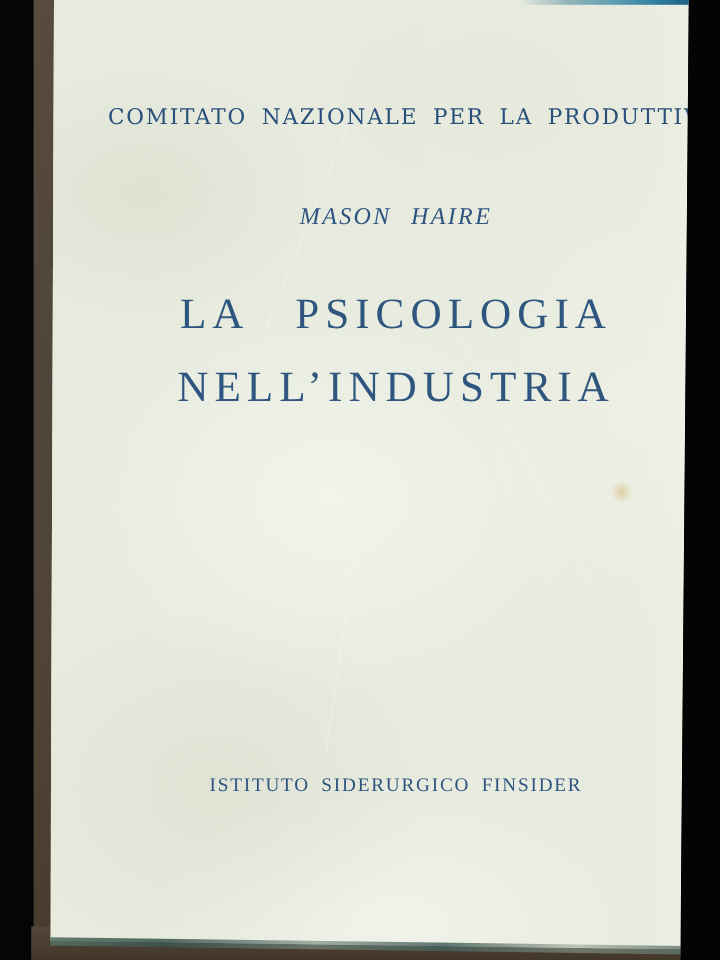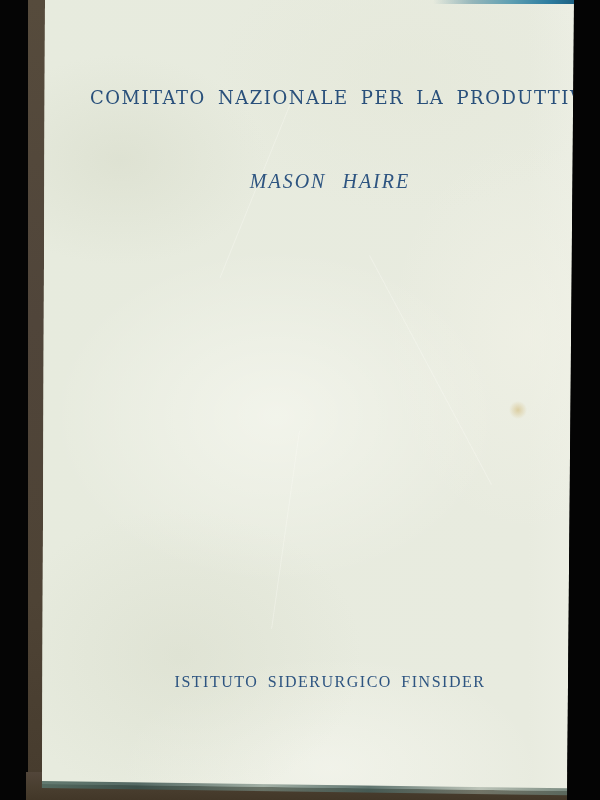--- a/index.html
+++ b/index.html
@@ -131,21 +131,21 @@
   .title-line1 { top: 240px; word-spacing: 26px; }
   .title-line2 { top: 301px; }
   .subtitle {
     top: 394px;
     font-style: italic;
     font-size: 19px;
     letter-spacing: 0.5px;
     word-spacing: 5px;
   }
   .imprint-institute {
-    top: 673px;
+    top: 646px;
     font-size: 16px;
     letter-spacing: 1.5px;
     word-spacing: 4px;
   }
   .imprint-city {
     top: 684px;
     font-size: 11.5px;
     font-weight: bold;
     letter-spacing: 2px;
     color: #29507b;
@@ -167,21 +167,23 @@
 
   <div class="cover">
     <div class="scratch s1"></div>
     <div class="scratch s2"></div>
     <div class="scratch s3"></div>
 
     <div class="txt publisher-header">COMITATO NAZIONALE PER LA PRODUTTIVITÀ</div>
 
     <div class="txt author-name">MASON HAIRE</div>
 
+    <div class="txt title-line title-line1">LA PSICOLOGIA</div>
 
+    <div class="txt title-line title-line2">NELL’INDUSTRIA</div>
 
 
     <div class="txt imprint-institute">ISTITUTO SIDERURGICO FINSIDER</div>
 
 
   </div>
 
   <div class="bottom-cover-edge"></div>
   <div class="teal-top-edge"></div>
   <div class="right-black"></div>

